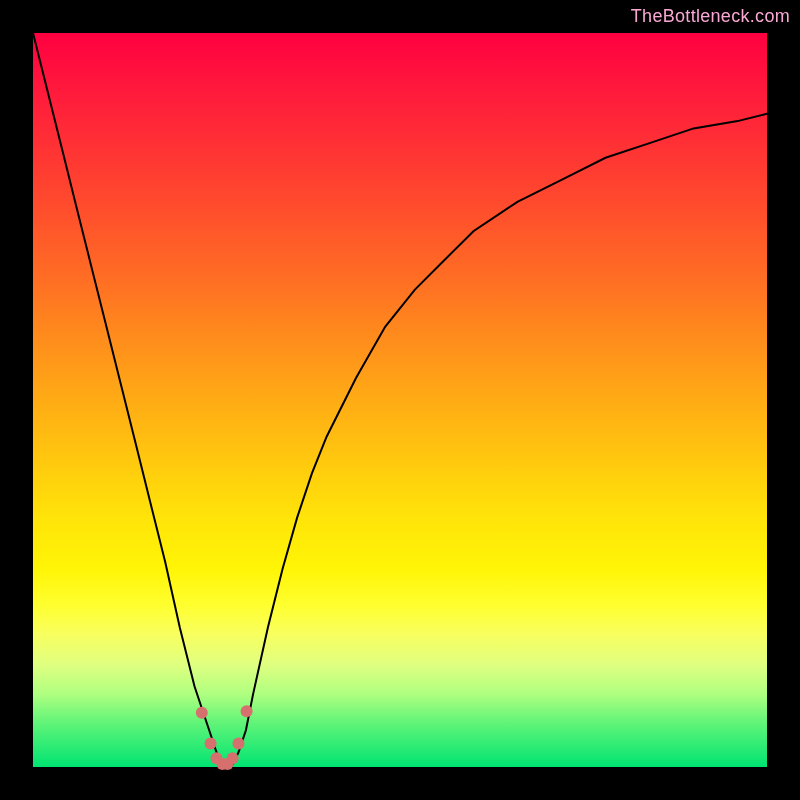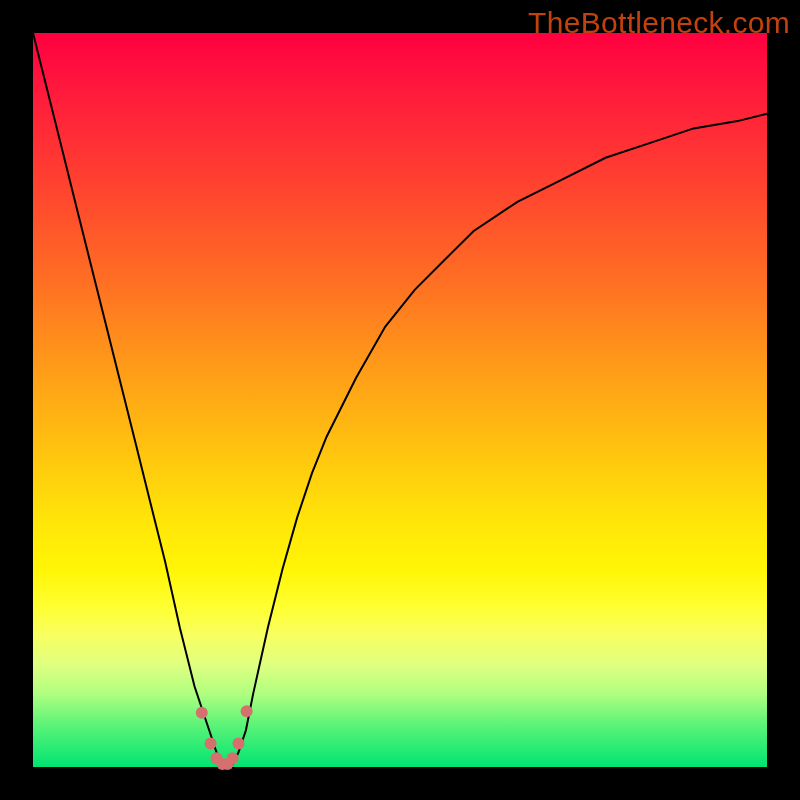--- a/index.html
+++ b/index.html
@@ -40,22 +40,22 @@
       #e0ff80 86%,
       #b0ff80 90%,
       #60f478 94%,
       #00e472 100%
     );
   }
   .watermark {
     position: absolute;
     top: 6px;
     right: 10px;
-    color: #c2410c;
-    font-size: 30px;
+    color: #f9a8d4;
+    font-size: 18px;
     font-weight: 500;
     letter-spacing: 0.3px;
     user-select: none;
   }
   svg.curve {
     position: absolute;
     left: 0;
     top: 0;
     width: 734px;
     height: 734px;

